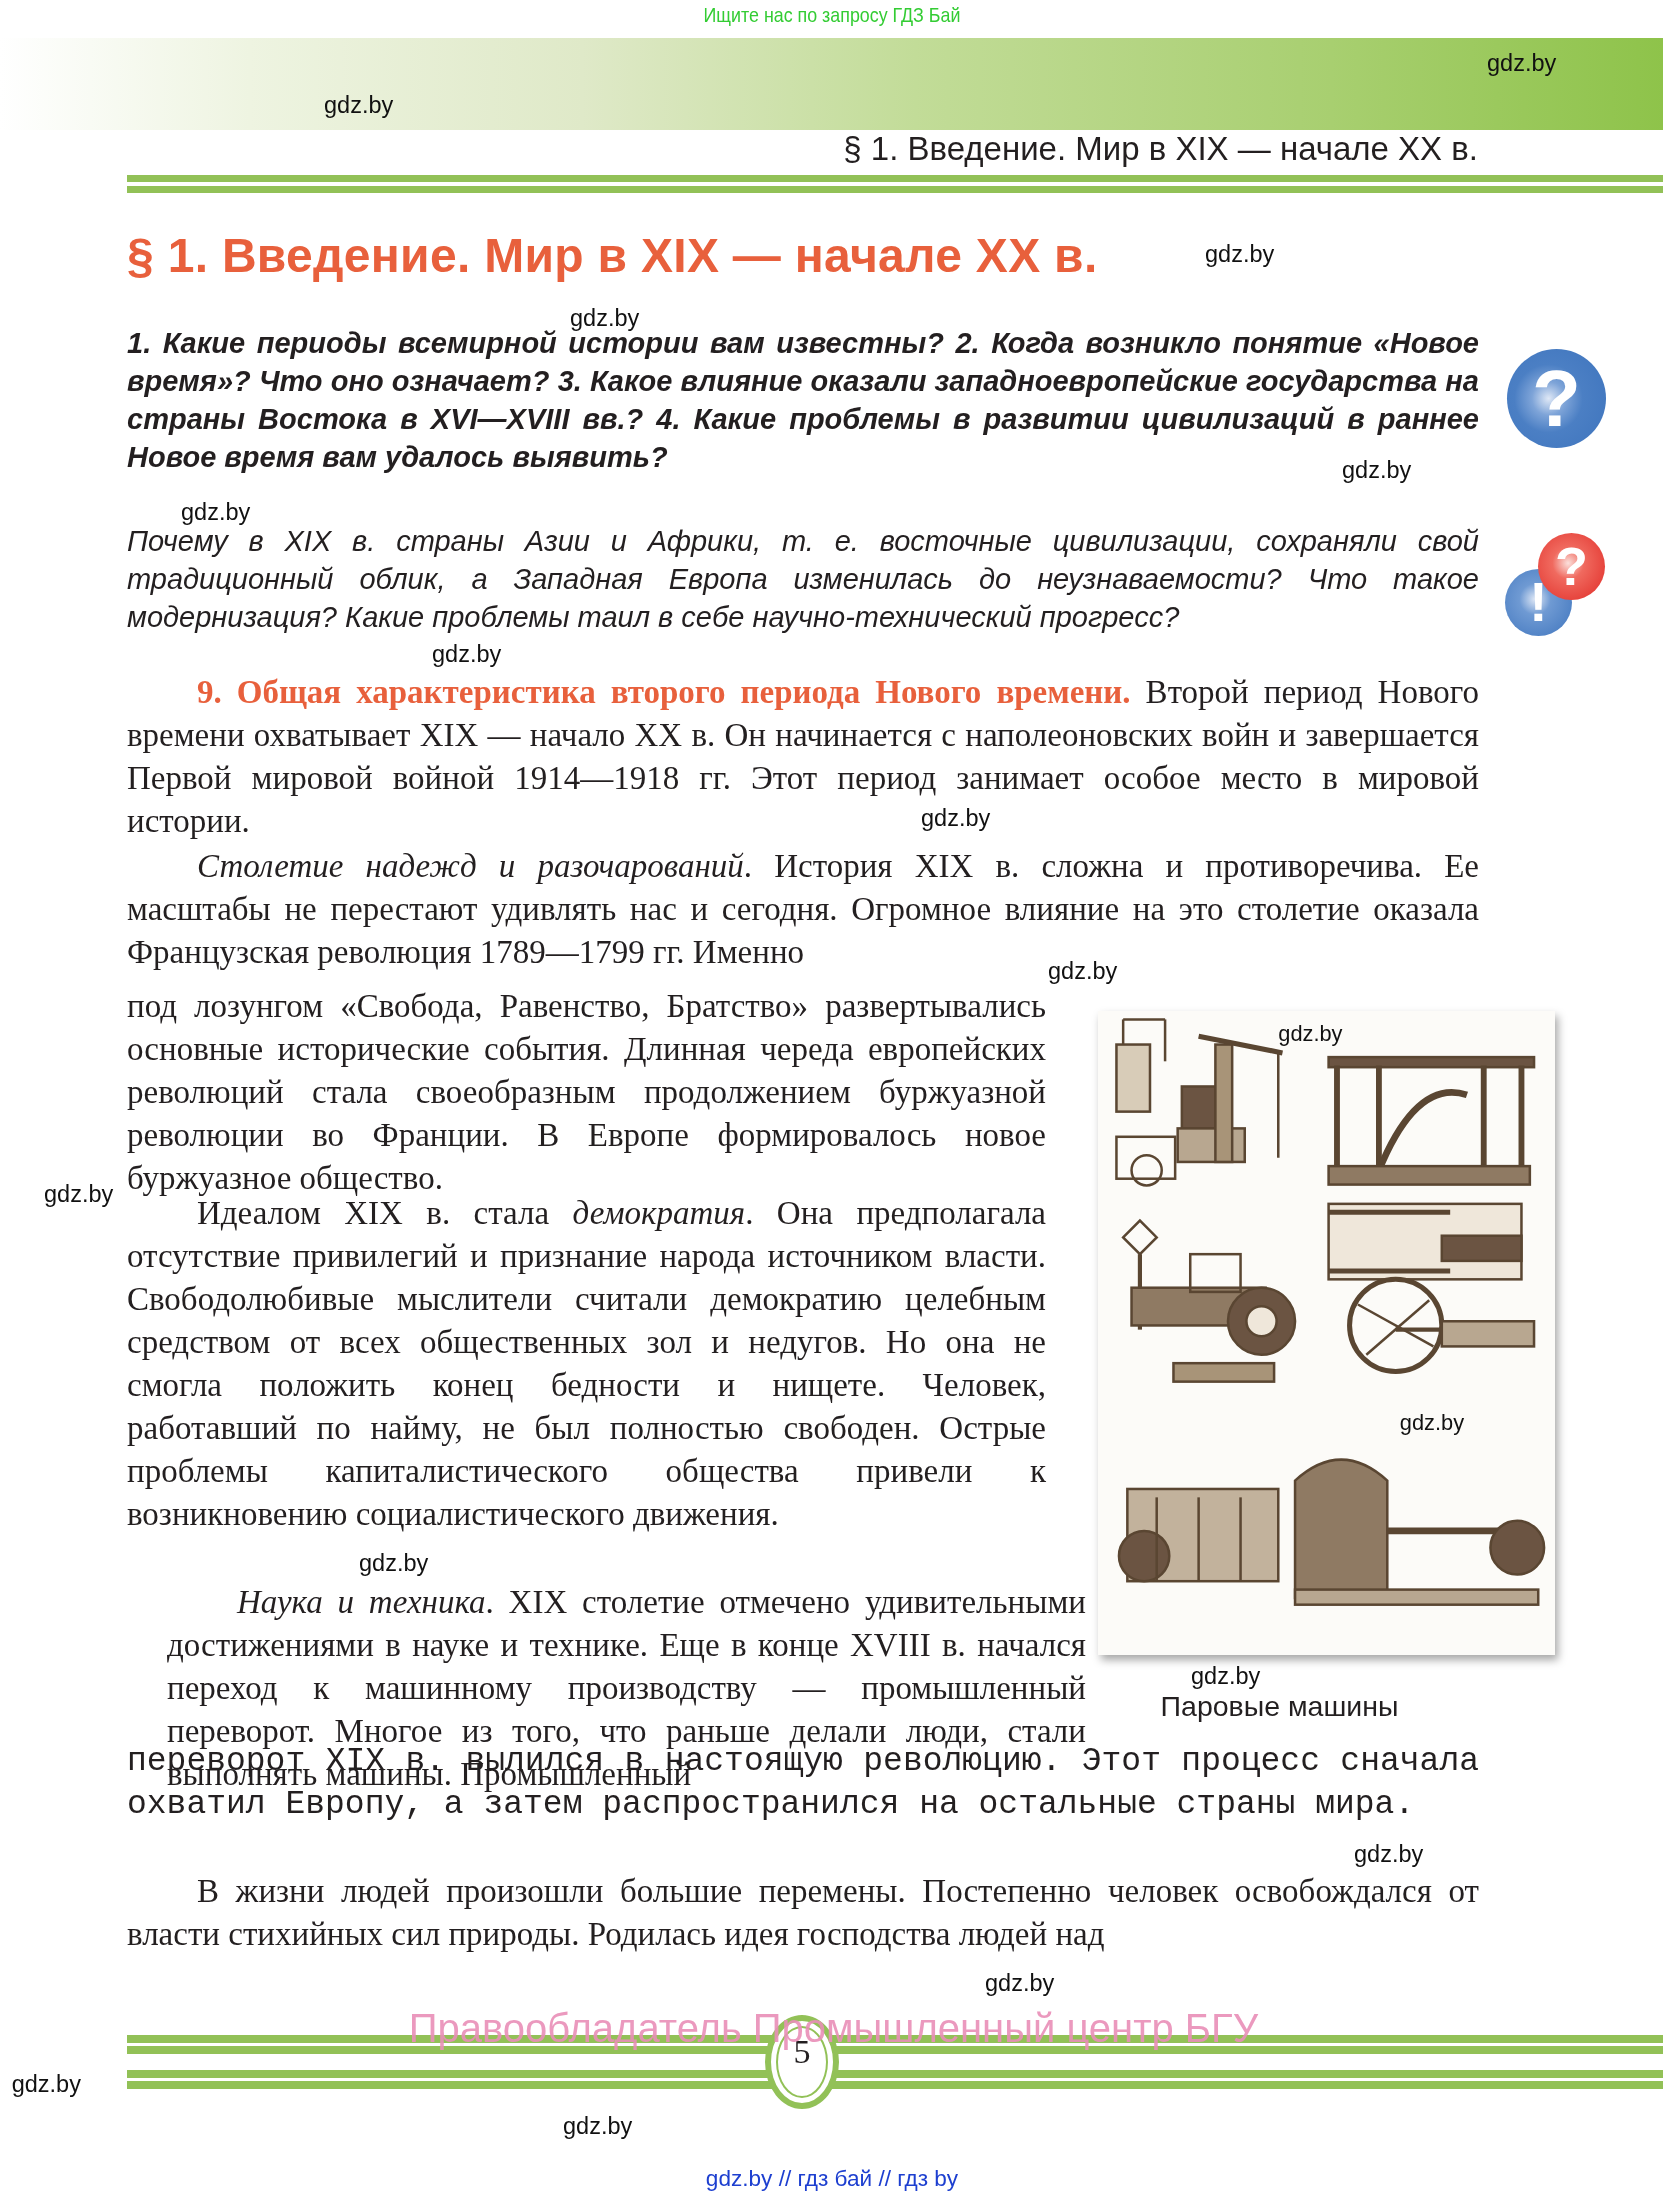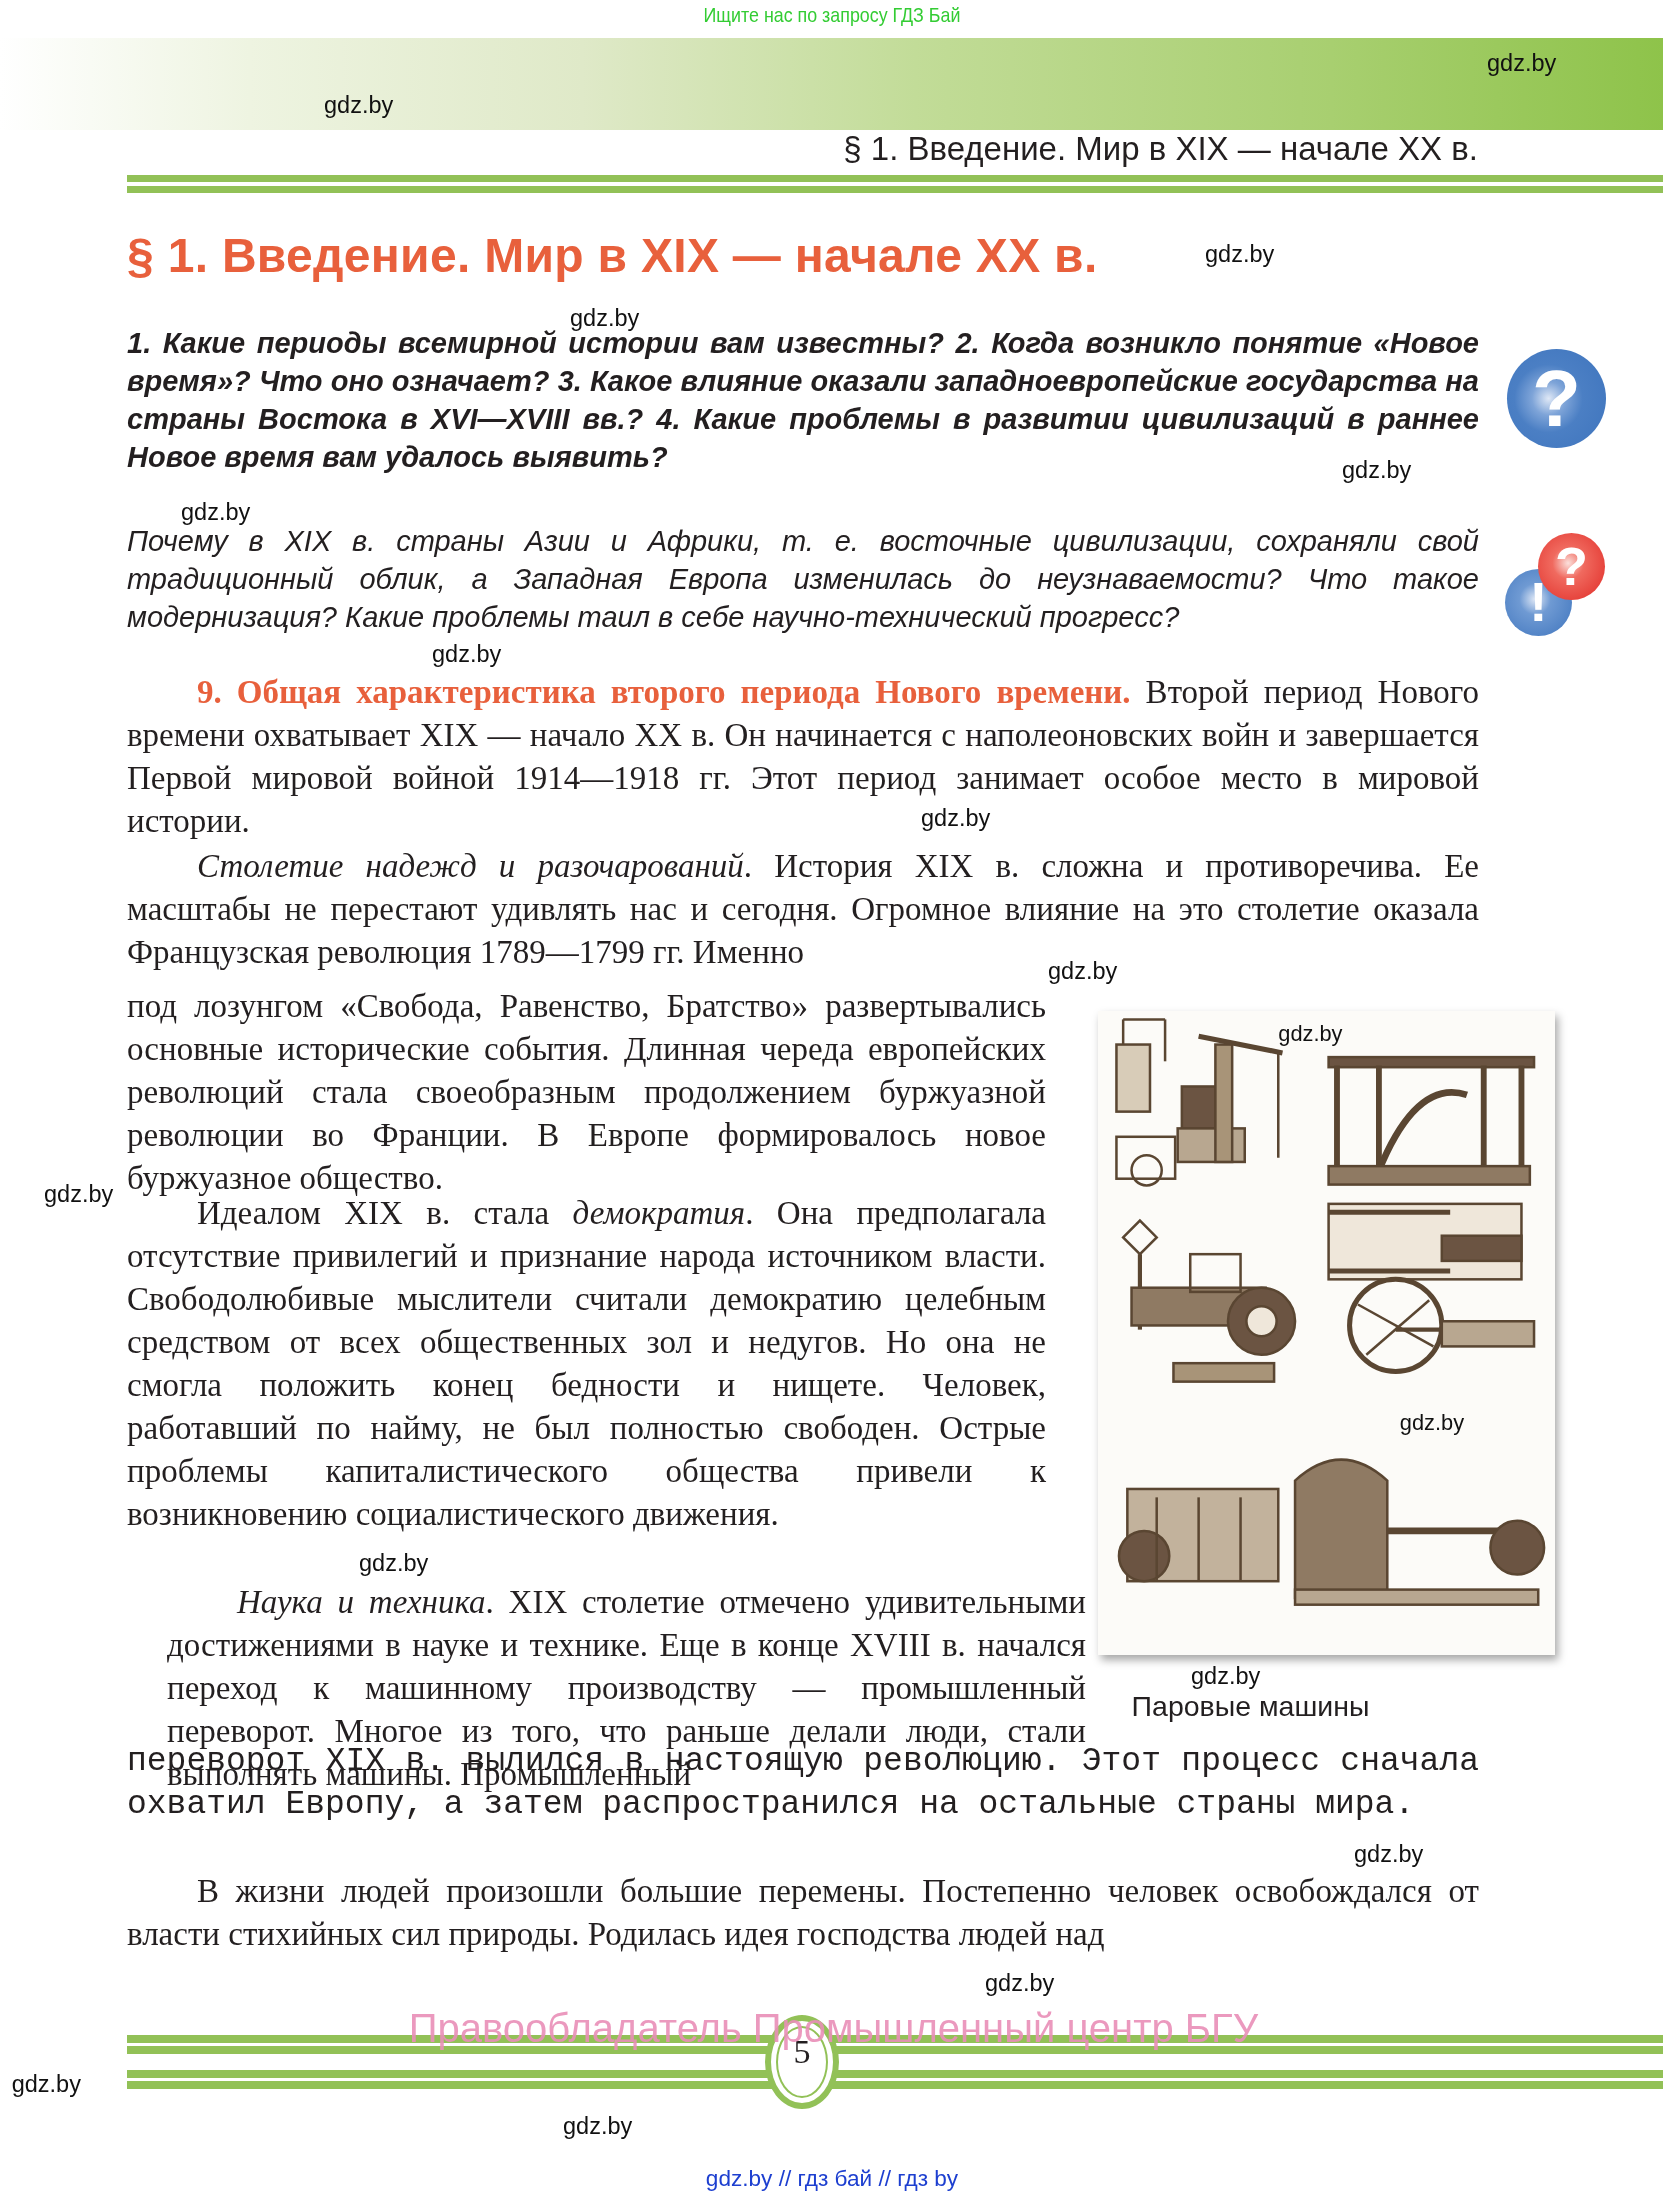--- a/index.html
+++ b/index.html
@@ -15,21 +15,21 @@
   .qicon { border-radius:50%; }
   .q-blue { left:1507px; top:349px; width:99px; height:99px; background:radial-gradient(circle at 42% 50%, #dfe8f6 0%, #7ea4d8 22%, #4b7fc4 45%, #3e74bd 100%); color:#fff; font-family:"Liberation Sans", sans-serif; font-weight:bold; font-size:80px; text-align:center; line-height:99px; }
   .q-blue2 { left:1505px; top:569px; width:67px; height:67px; background:radial-gradient(circle at 45% 45%, #dfe8f6 0%, #6f9ad3 30%, #3e74bd 100%); color:#fff; font-family:"Liberation Sans", sans-serif; font-weight:bold; font-size:55px; text-align:center; line-height:67px; }
   .q-red { left:1538px; top:533px; width:67px; height:67px; background:radial-gradient(circle at 45% 45%, #fbe0dc 0%, #f06a5f 30%, #e02a25 100%); color:#fff; font-family:"Liberation Sans", sans-serif; font-weight:bold; font-size:54px; text-align:center; line-height:67px; }
   .body-p { left:127px; font-size:33px; line-height:43px; text-align:justify; color:#231f20; }
   .wide { width:1352px; }
   .narrow { width:919px; }
   .indent { text-indent:70px; }
   .rubric { color:#e8603c; font-weight:bold; }
   .figure { left:1098px; top:1011px; width:457px; height:644px; background:#fcfbf8; box-shadow:2.5px 5px 8.4px rgba(0,0,0,0.35); overflow:hidden; }
-  .caption { left:1091px; top:1690px; width:319px; text-align:center; font-family:"Liberation Sans", sans-serif; font-size:28.5px; color:#231f20; }
+  .caption { left:1120px; top:1690px; width:319px; text-align:center; font-family:"Liberation Sans", sans-serif; font-size:28.5px; color:#231f20; }
   .footer-line { left:127px; width:1536px; height:7.5px; background:#92c157; }
   .page-circle { left:765px; top:2015px; width:74px; height:94px; border-radius:50%; border:6.7px solid #92c157; background:#fff; box-sizing:border-box; }
   .page-circle-inner { position:absolute; left:5px; top:5px; right:5px; bottom:5px; border-radius:50%; border:2.5px solid #92c157; }
   .page-num { left:765px; top:2033px; width:74px; text-align:center; font-size:34px; color:#231f20; }
   .copyright { left:406px; top:2006px; width:855px; text-align:center; font-family:"Liberation Sans", sans-serif; font-size:40px; color:#e98fb8; opacity:0.9; white-space:nowrap; }
   .bottom-links { left:0; width:1664px; top:2166px; text-align:center; font-family:"Liberation Sans", sans-serif; font-size:22.6px; color:#1d3fd0; }
   svg text { font-family:"Liberation Sans", sans-serif; }
 </style>
 </head>
 <body>

